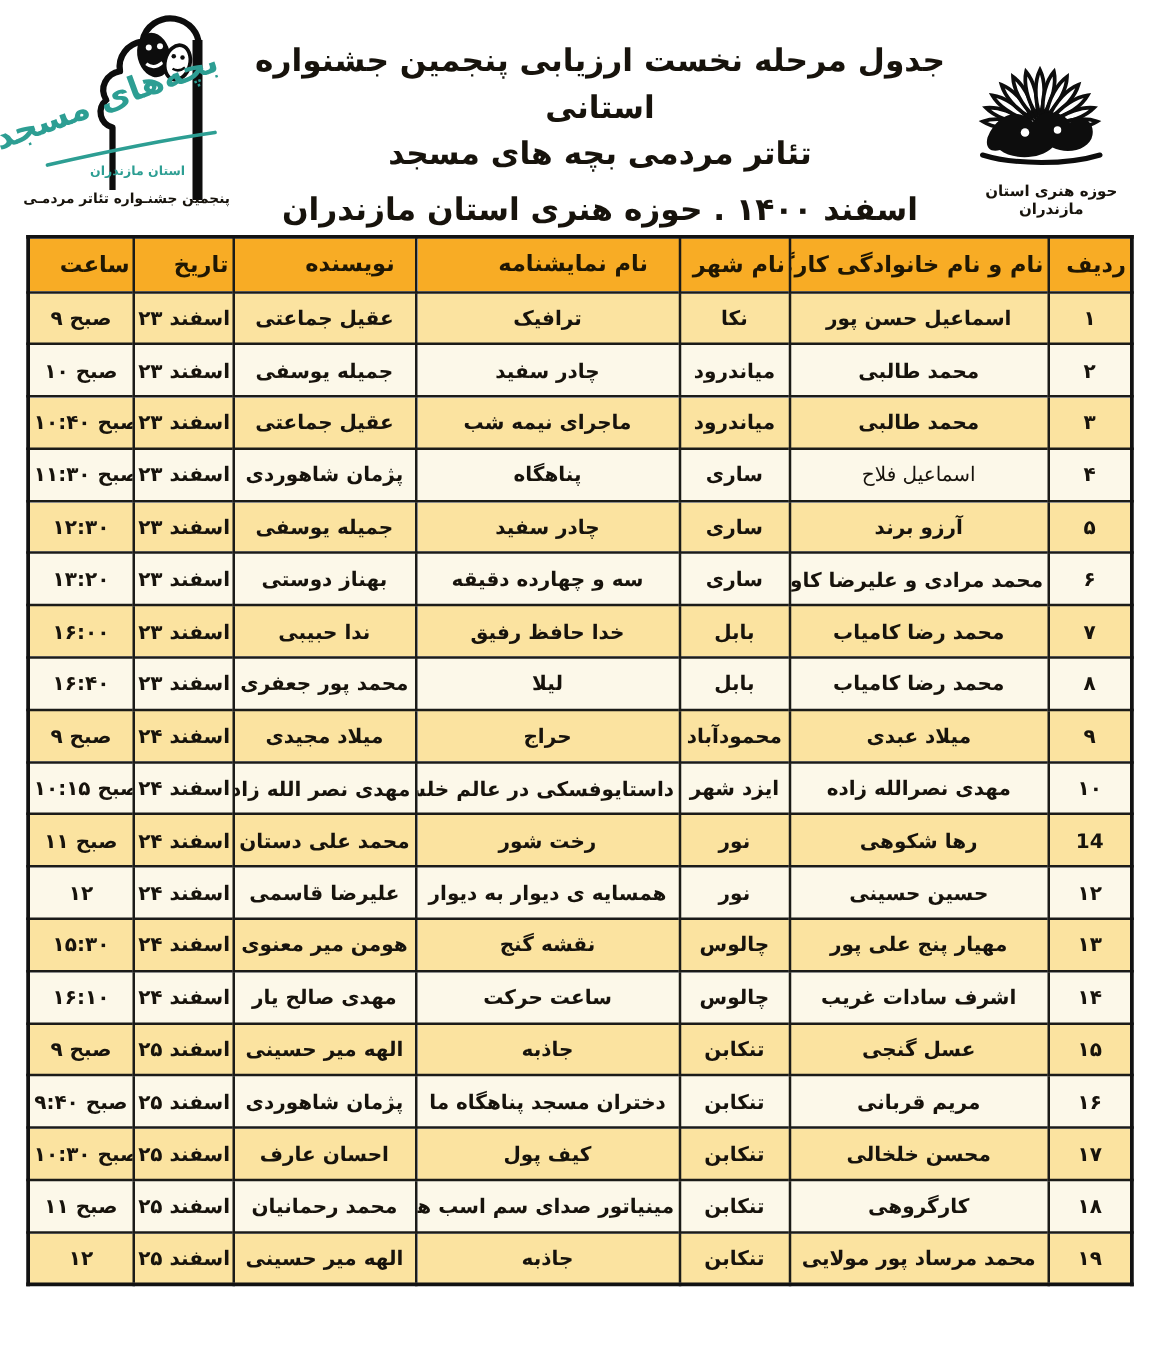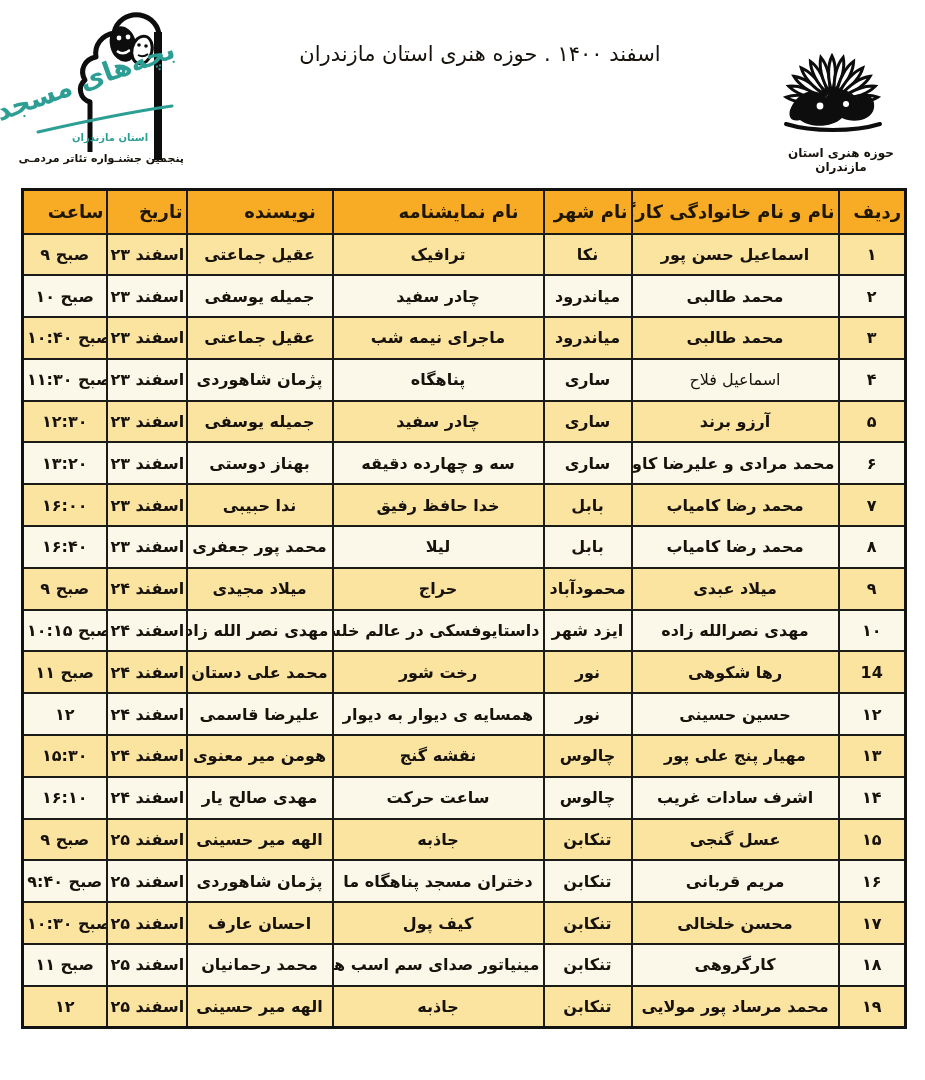--- a/index.html
+++ b/index.html
@@ -11,21 +11,21 @@
     --ink:#17130c;
   }
   *{margin:0;padding:0;box-sizing:border-box;}
   html,body{width:925px;height:1080px;overflow:hidden;background:#ffffff;
     font-family:"DejaVu Sans",sans-serif;color:var(--ink);}
   .page{position:relative;width:925px;height:1080px;background:#fff;}
 
   
   .titles{position:absolute;left:190px;top:30px;width:580px;text-align:center;direction:rtl;}
   .t1,.t2{font-size:25px;font-weight:bold;line-height:37px;letter-spacing:-0.5px;}
-  .t3{font-size:21px;font-weight:400;margin-top:12px;}
+  .t3{font-size:25px;font-weight:700;margin-top:12px;}
 
   
   .logo-left{position:absolute;left:20px;top:6px;width:186px;height:176px;}
   .logo-left svg{position:absolute;left:0;top:0;}
   .brand{position:absolute;left:8px;top:52px;width:150px;text-align:center;
     color:var(--teal);font-size:27px;font-weight:bold;transform:rotate(-20deg);
     direction:rtl;white-space:nowrap;}
   .region{position:absolute;left:52px;top:126px;color:var(--teal);font-size:10px;
     font-weight:bold;direction:rtl;}
   .fest-caption{position:absolute;left:4px;top:146px;width:160px;text-align:center;
@@ -72,20 +72,22 @@
       </g>
 
       <path d="M18,126 C62,116 110,106 152,100" fill="none" stroke="#2D9E93" stroke-width="3" stroke-linecap="round"></path>
     </svg>
     <div class="brand">بچه‌های مسجد</div>
     <div class="region">استان مازندران</div>
     <div class="fest-caption">پنجمین جشنـواره تئاتر مردمـی</div>
   </div>
 
   <div class="titles">
+    <div class="t1">جدول مرحله نخست ارزیابی پنجمین جشنواره استانی</div>
+    <div class="t2">تئاتر مردمی بچه های مسجد</div>
     <div class="t3">اسفند ۱۴۰۰ . حوزه هنری استان مازندران</div>
   </div>
 
   <div class="logo-right">
     <svg width="166" height="100" viewBox="0 0 166 100">
       <g transform="translate(84,62)">
         <g id="petals" fill="#ffffff" stroke="#0d0d0d" stroke-width="3">
           <path d="M0,-10 C-5,-24 -4,-38 0,-46 C4,-38 5,-24 0,-10 Z" transform="rotate(-84)"></path>
           <path d="M0,-10 C-5,-24 -4,-38 0,-46 C4,-38 5,-24 0,-10 Z" transform="rotate(-70)"></path>
           <path d="M0,-10 C-5,-24 -4,-38 0,-46 C4,-38 5,-24 0,-10 Z" transform="rotate(-56)"></path>

